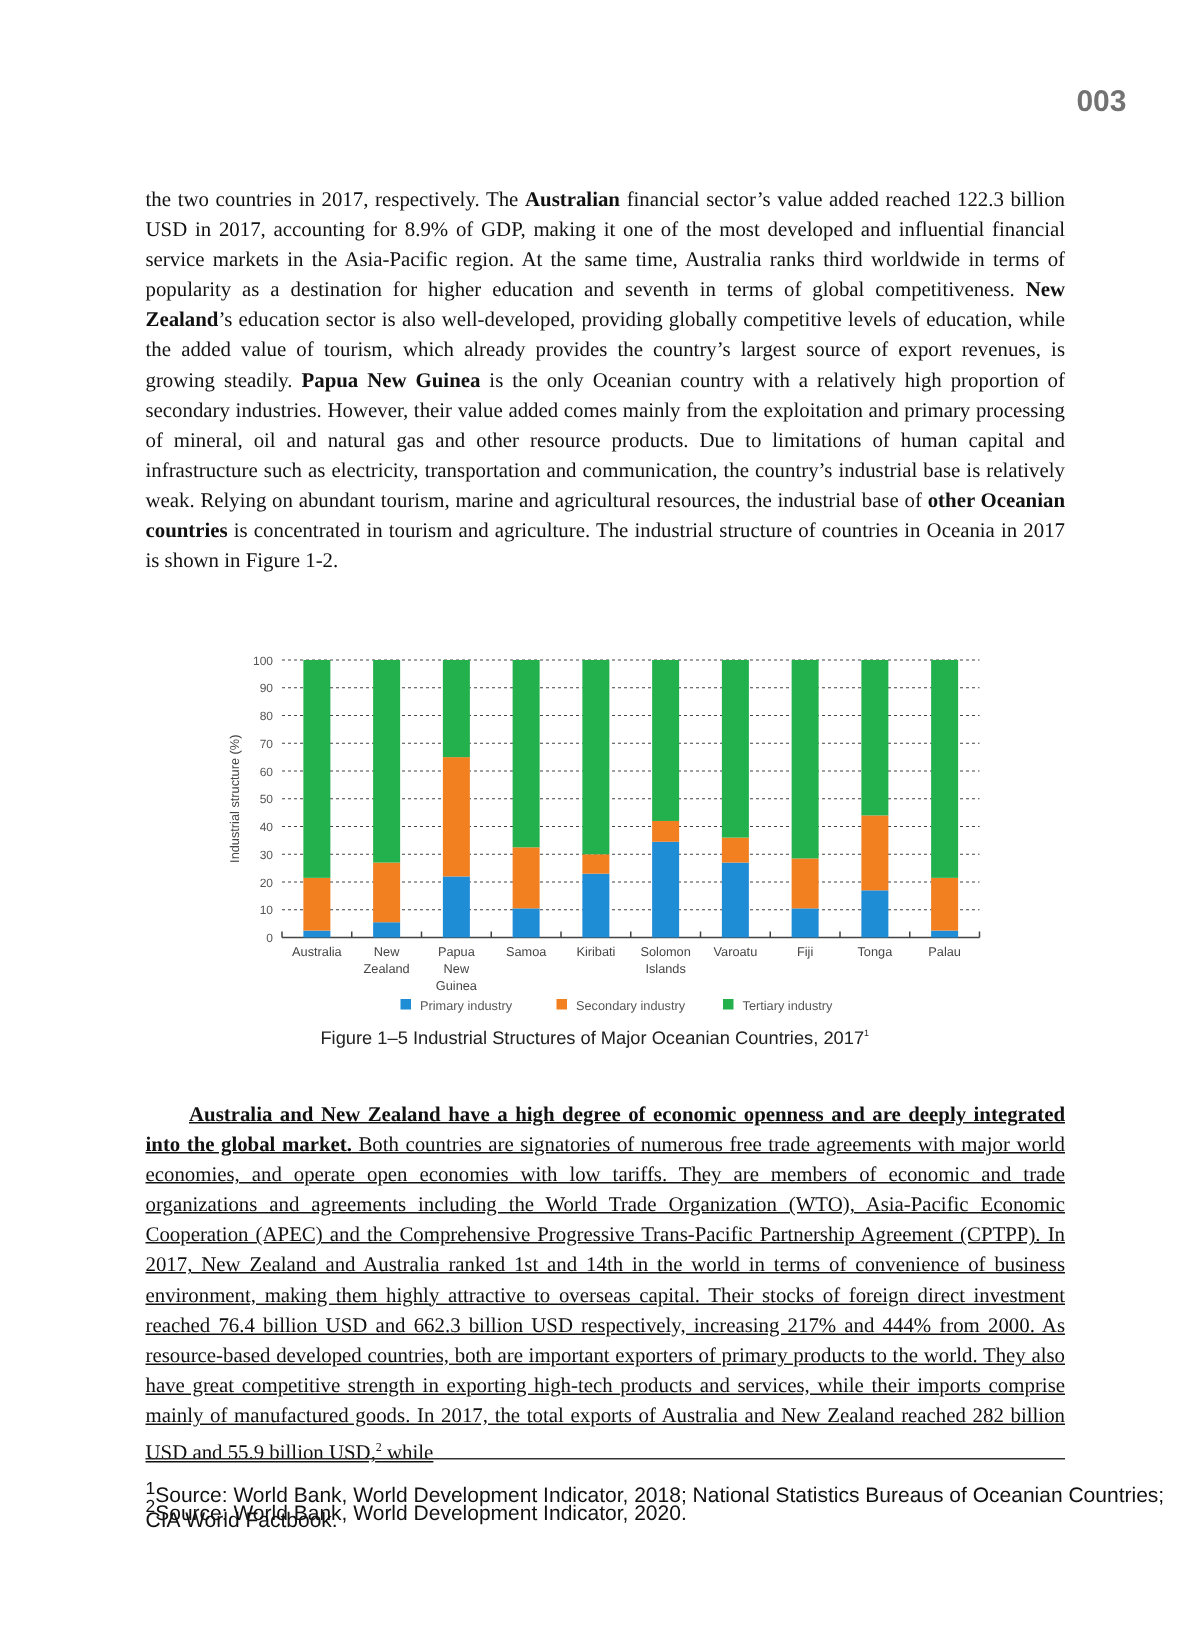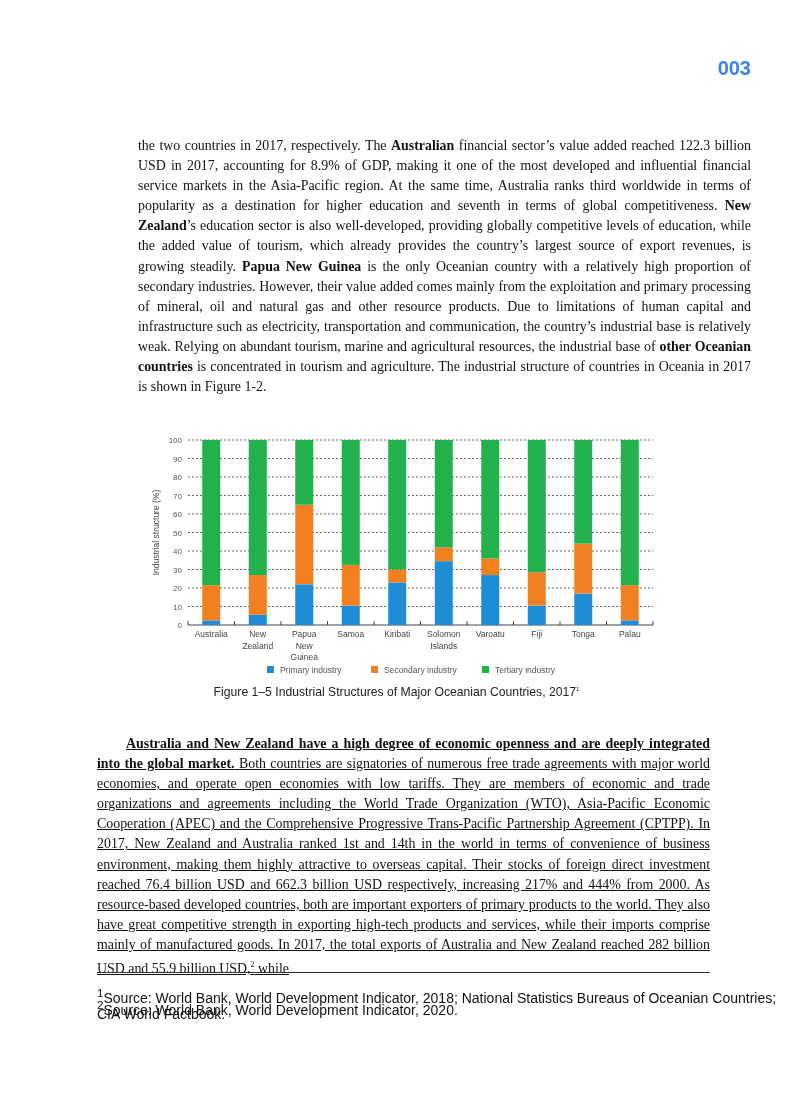--- a/index.html
+++ b/index.html
@@ -1,19 +1,19 @@
 <!DOCTYPE html>
 <html><head>
 <meta charset="utf-8">
 <style>
   html, body { margin: 0; padding: 0; background: #fff; }
   body { width: 793px; height: 1100px; position: relative; overflow: hidden; }
-  .page-num { position: absolute; right: 42px; top: 57px; font-family: "Liberation Sans", sans-serif; font-weight: bold; font-size: 20px; color: #3b82f6; }
+  .page-num { position: absolute; right: 42px; top: 57px; font-family: "Liberation Sans", sans-serif; font-weight: bold; font-size: 20px; color: #737373; }
   .para { position: absolute; left: 97px; width: 613px; font-family: "Liberation Serif", serif; font-size: 13.9px; line-height: 20.1px; text-align: justify; color: #111; margin: 0; }
-  .p1 { top: 136px; margin-left: 41px; }
+  .p1 { top: 124px; }
   .p2 { top: 734px; text-indent: 29px; text-decoration: underline; }
   .para b { font-weight: bold; }
   .chart { position: absolute; left: 145px; top: 430px; width: 520px; height: 255px; }
   .chart svg text { font-family: "Liberation Sans", sans-serif; }
   .caption { position: absolute; left: 0; width: 793px; top: 685px; text-align: center; font-family: "Liberation Sans", sans-serif; font-size: 12.2px; color: #222; }
   .caption sup { font-size: 6px; }
   .rule { position: absolute; left: 97px; width: 613px; top: 972px; border-top: 1px solid #333; }
   .foot { position: absolute; left: 97px; font-family: Liberation Sans, sans-serif; font-size: 14px; color: #111; }
   .f1 { top: 986px; }
   .f2 { top: 998px; }

